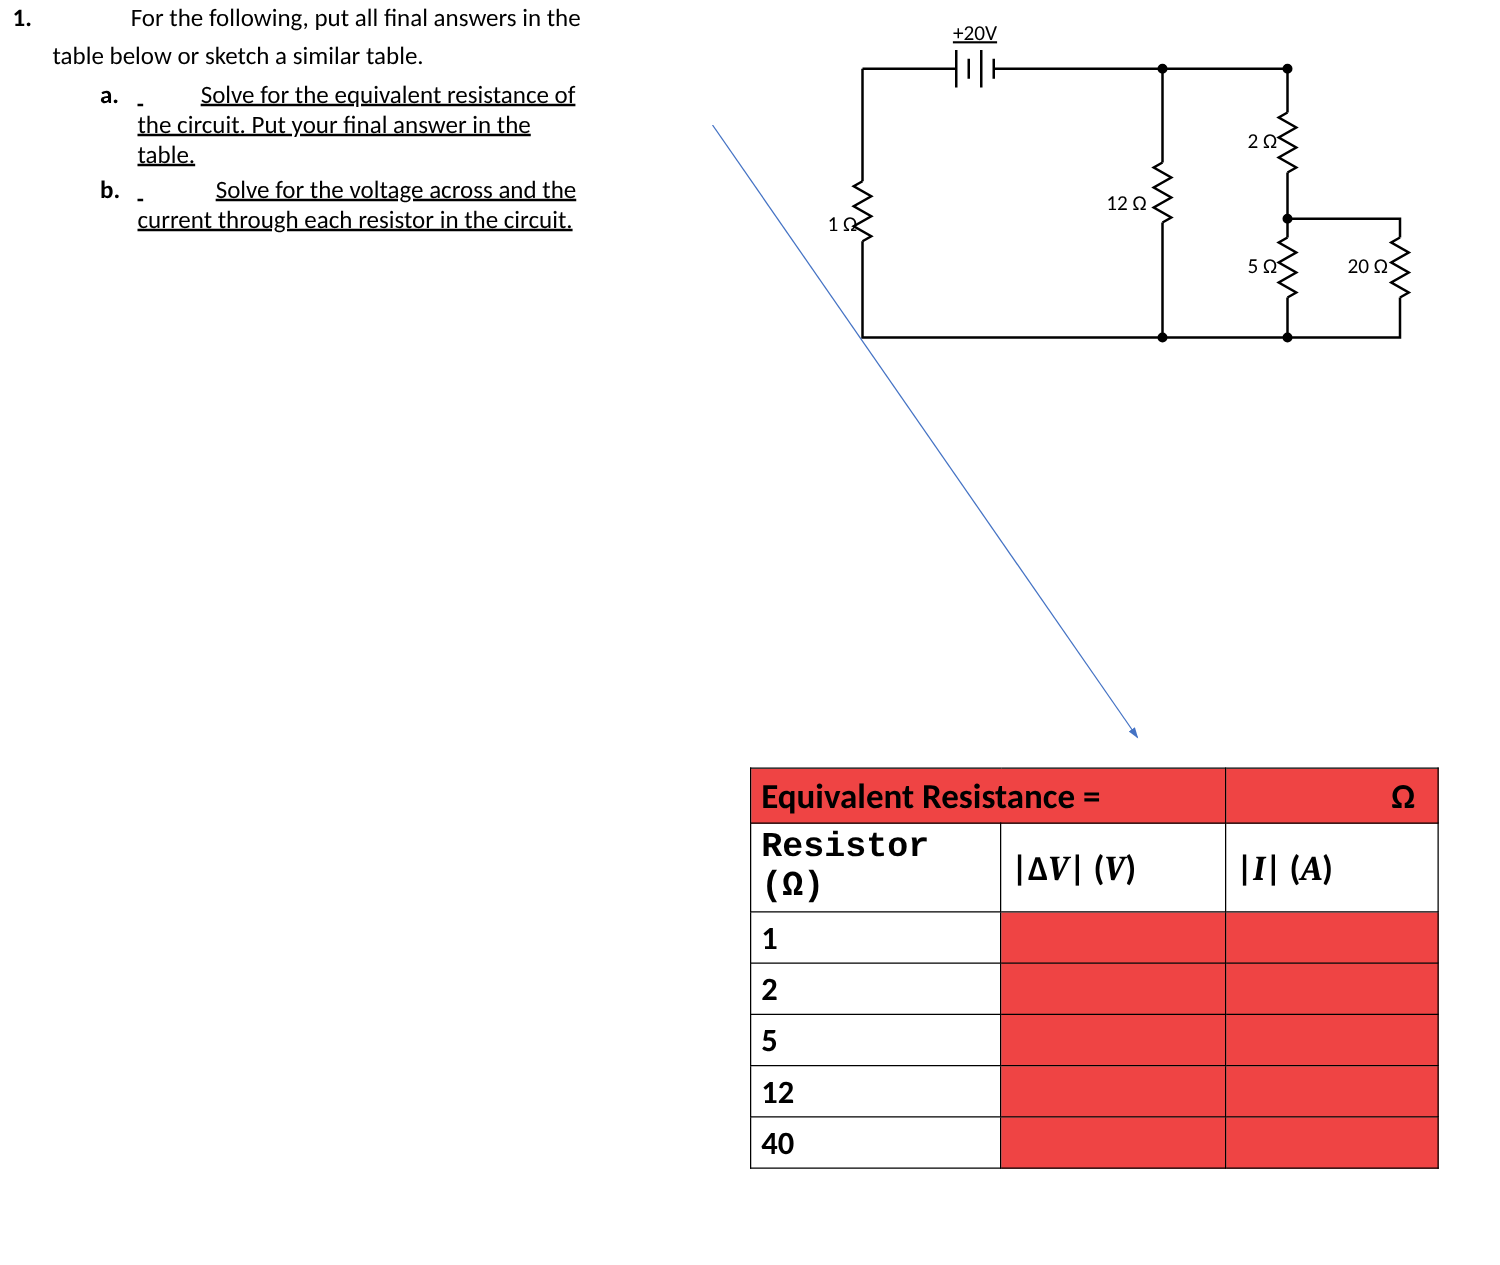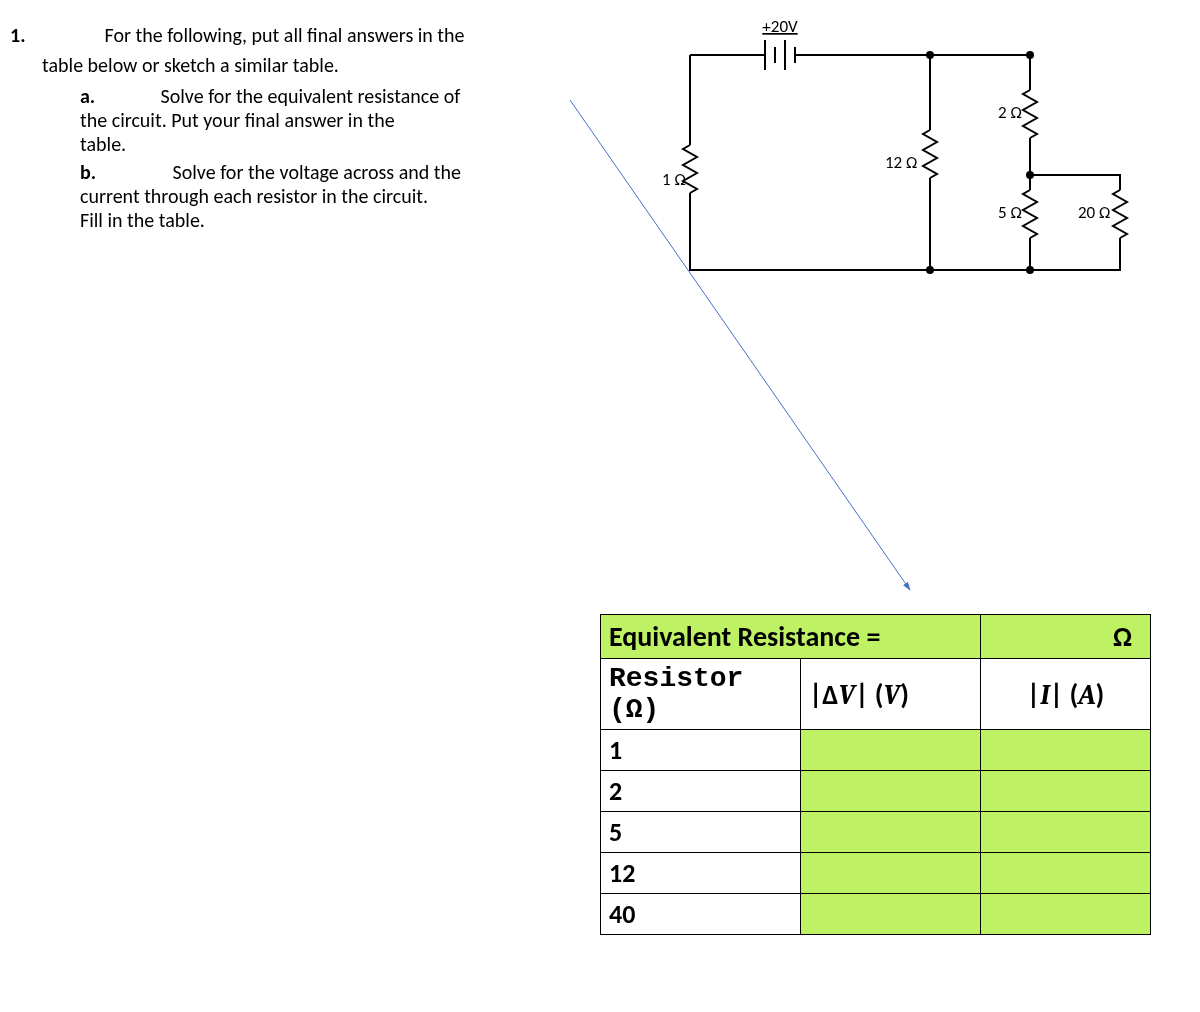--- a/index.html
+++ b/index.html
@@ -6,47 +6,49 @@
     body {
       width: 1200px;
       height: 1012px;
       font-family: Calibri, Arial, sans-serif;
       font-size: 20px;
       color: #000;
       background: #fff;
       position: relative;
     }
     .question-wrap {
-      padding: 20px 10px;
+      padding: 0 10px;
       max-width: 620px;
     }
     .q-num {
       font-weight: bold;
       display: inline-block;
       width: 30px;
     }
     .q-text {
       line-height: 1.5;
     }
     .sub-list {
       margin-left: 70px;
       margin-top: 4px;
+      text-decoration: underline;
     }
     .sub-item {
       margin-bottom: 4px;
     }
     .sub-letter {
       font-weight: bold;
       display: inline-block;
       width: 30px;
     }
     .sub-body {
       display: inline;
     }
     .sub-cont {
+      margin-left: 30px;
     }
     .circuit {
       position: absolute;
       top: 10px;
       left: 640px;
       width: 540px;
       height: 280px;
     }
     .arrow-svg {
       position: absolute;
@@ -62,25 +64,25 @@
       left: 600px;
       border-collapse: collapse;
       font-size: 26px;
       font-weight: bold;
     }
     .answer-table td {
       border: 1.5px solid #000;
       padding: 4px 8px;
       height: 40px;
     }
-    .yellow { background: #bef264; }
+    .yellow { background: #ef4444; }
     .hdr-row td { font-size: 28px; }
     .col-r { width: 200px; font-family: Liberation Mono, monospace; }
     .col-v { width: 180px; }
-    .col-i { width: 170px; text-align: center; }
+    .col-i { width: 170px; }
     .italic-up { font-style: italic; font-family: 'Cambria', 'Times New Roman', serif; }
   </style>
 </head>
 <body>
 
 <div class="question-wrap">
   <div class="q-text">
     <span class="q-num">1.</span>
     <span style="margin-left:60px">For the following, put all final answers in the</span>
   </div>
@@ -89,21 +91,20 @@
     <div class="sub-item">
       <span class="sub-letter">a.</span>
       <span class="sub-body" style="margin-left:46px">Solve for the equivalent resistance of</span>
       <div class="sub-cont">the circuit.  Put your final answer in the</div>
       <div class="sub-cont">table.</div>
     </div>
     <div class="sub-item">
       <span class="sub-letter">b.</span>
       <span class="sub-body" style="margin-left:58px">Solve for the voltage across and the</span>
       <div class="sub-cont">current through each resistor in the circuit.</div>
-      <div class="sub-cont">Fill in the table.</div>
     </div>
   </div>
 </div>
 
 <svg class="circuit" viewBox="0 0 540 280">
   <g stroke="#000" stroke-width="2" fill="none">
 
     <path d="M 50 45 L 125 45"></path>
 
     <line x1="125" y1="30" x2="125" y2="60"></line>

